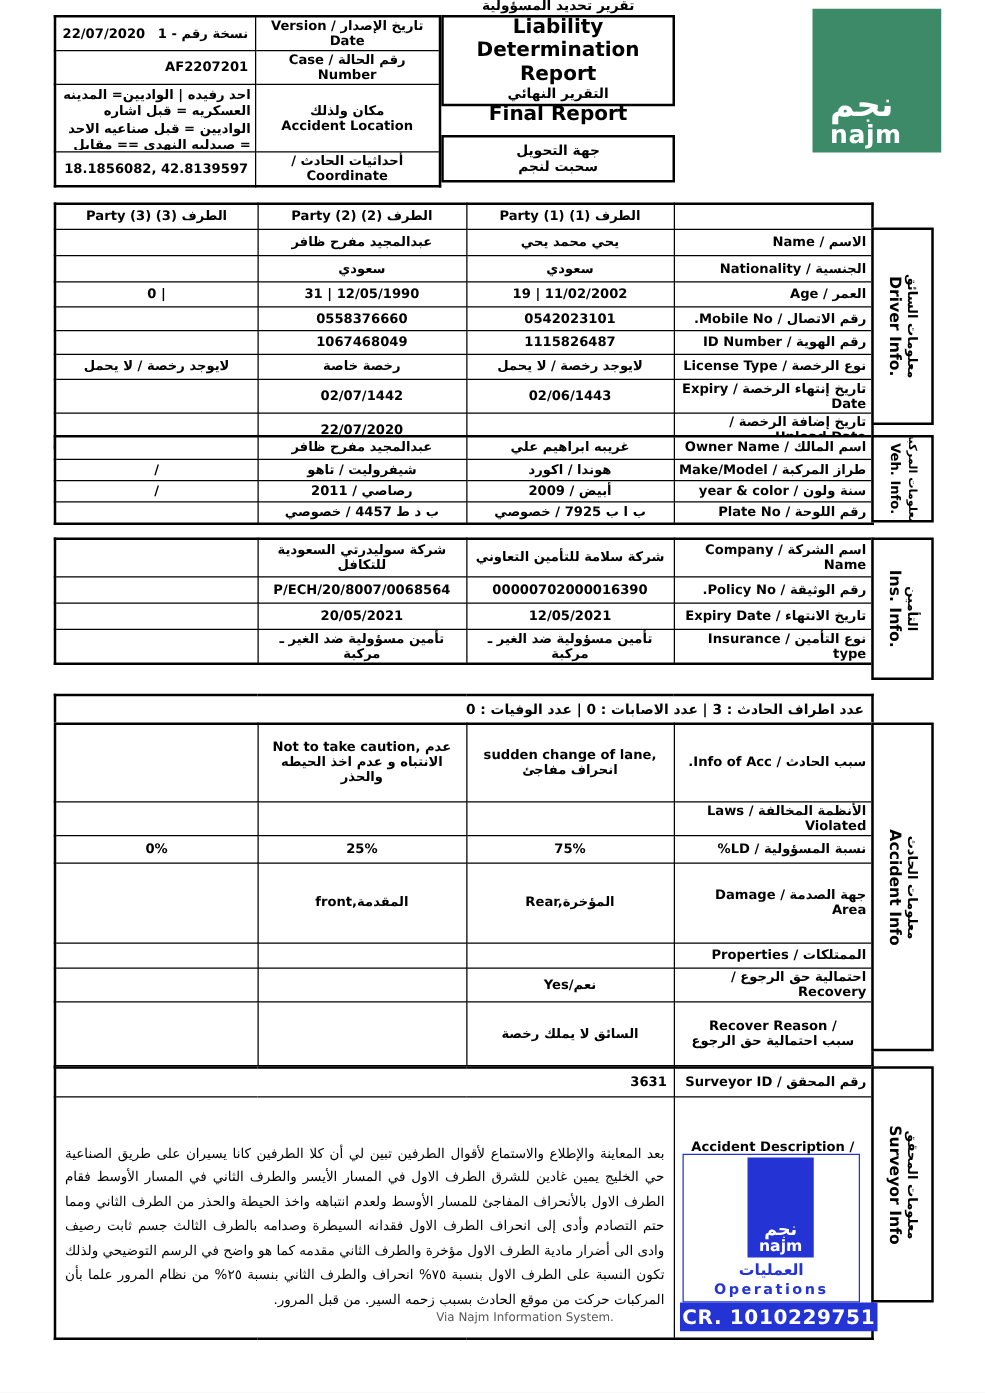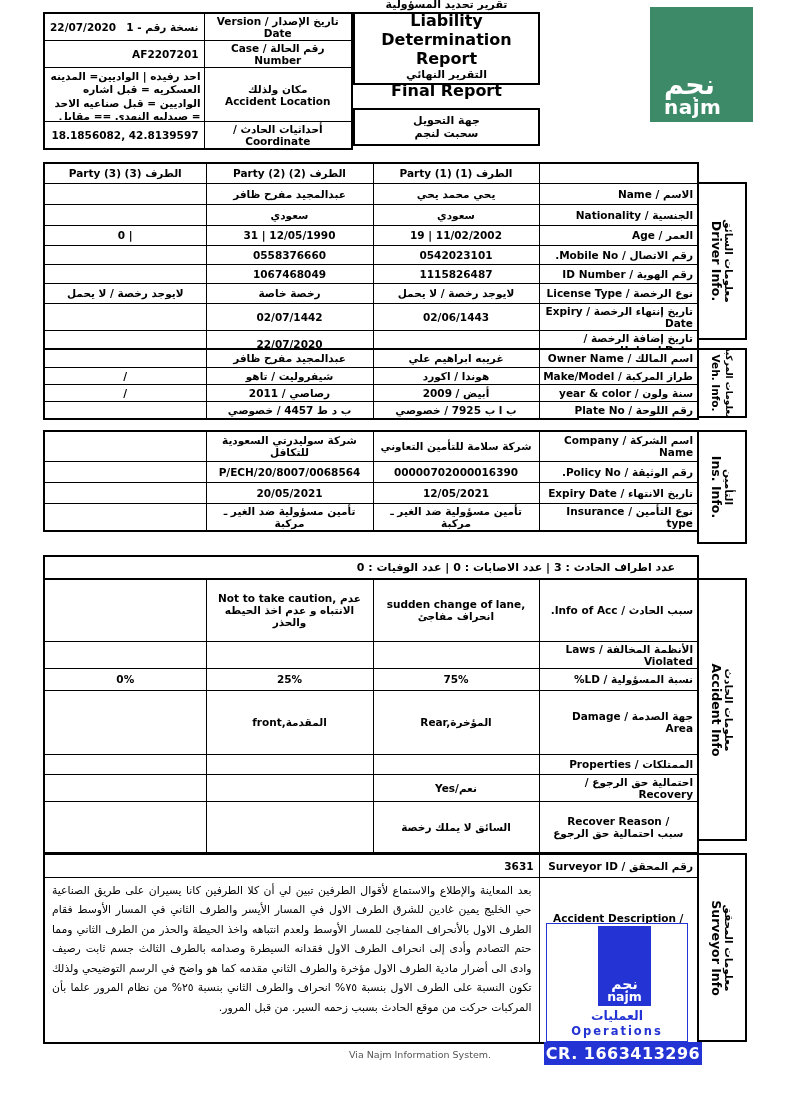--- a/index.html
+++ b/index.html
@@ -36,25 +36,25 @@
 
   
   .strip { position:absolute; left:697px; width:50px; border:2px solid #000; background:#fff; overflow:hidden; }
   .strip-in { position:absolute; top:50%; left:50%; transform:translate(-50%,-50%) rotate(90deg); text-align:center; white-space:nowrap; }
   .strip-in .s-ar { font-size:10.5px; font-weight:bold; direction:rtl; line-height:12px; }
   .strip-in .s-en { font-size:12.5px; font-weight:bold; line-height:14px; }
   .strip-sm .s-ar { font-size:9px; }
   .strip-sm .s-en { font-size:10.5px; }
 
   
-  td.counts { direction:rtl; text-align:right; padding-right:22px; border-bottom:2px solid #000; font-size:11px; }
+  td.counts { direction:rtl; text-align:right; padding-right:6px; border-bottom:2px solid #000; font-size:11px; }
 
   
   td.desc-cell { vertical-align:top; }
-  .desc { direction:rtl; text-align:justify; font-weight:normal; font-size:10.8px; line-height:19.5px; padding:2px 4px; height:158px; overflow:hidden; }
+  .desc { direction:rtl; text-align:justify; font-weight:normal; font-size:10.8px; line-height:19.5px; padding:2px 4px; height:158px; overflow:hidden;margin-top:32px; }
   td.desc-lbl { vertical-align:top; padding-top:34px; text-align:center; direction:ltr; }
   .desc-lbl .dl1 { font-size:10.5px; font-weight:bold; }
   .desc-lbl .dl2 { font-size:10.5px; font-weight:bold; direction:rtl; }
 
   
   #ops-box { position:absolute; left:546px; top:923px; width:142px; height:119px; border:1px solid #2434d4; background:#fff; }
   #ops-sq { position:absolute; left:51px; top:2px; width:53px; height:80px; background:#2434d4; display:flex; flex-direction:column; justify-content:flex-end; align-items:center; padding-bottom:3px; }
   #ops-sq .oq-ar { color:#fff; font-weight:bold; font-size:14px; line-height:14px; direction:rtl; }
   #ops-sq .oq-en { color:#fff; font-weight:bold; font-size:12.5px; line-height:12px; }
   #ops-ar { position:absolute; left:0; top:84px; width:100%; text-align:center; color:#2434d4; font-weight:bold; font-size:12.5px; direction:rtl; }
@@ -370,17 +370,17 @@
   </div>
 
   <div id="ops-box">
     <div id="ops-sq">
       <div class="oq-ar">نجم</div>
       <div class="oq-en">najm</div>
     </div>
     <div id="ops-ar">العمليات</div>
     <div id="ops-en">Operations</div>
   </div>
-  <div id="cr-bar">CR. 1663413296</div>
+  <div id="cr-bar">CR. 1010229751</div>
 
   <div id="footer-note">Via Najm Information System.</div>
 
 </div>
 
 </body></html>

